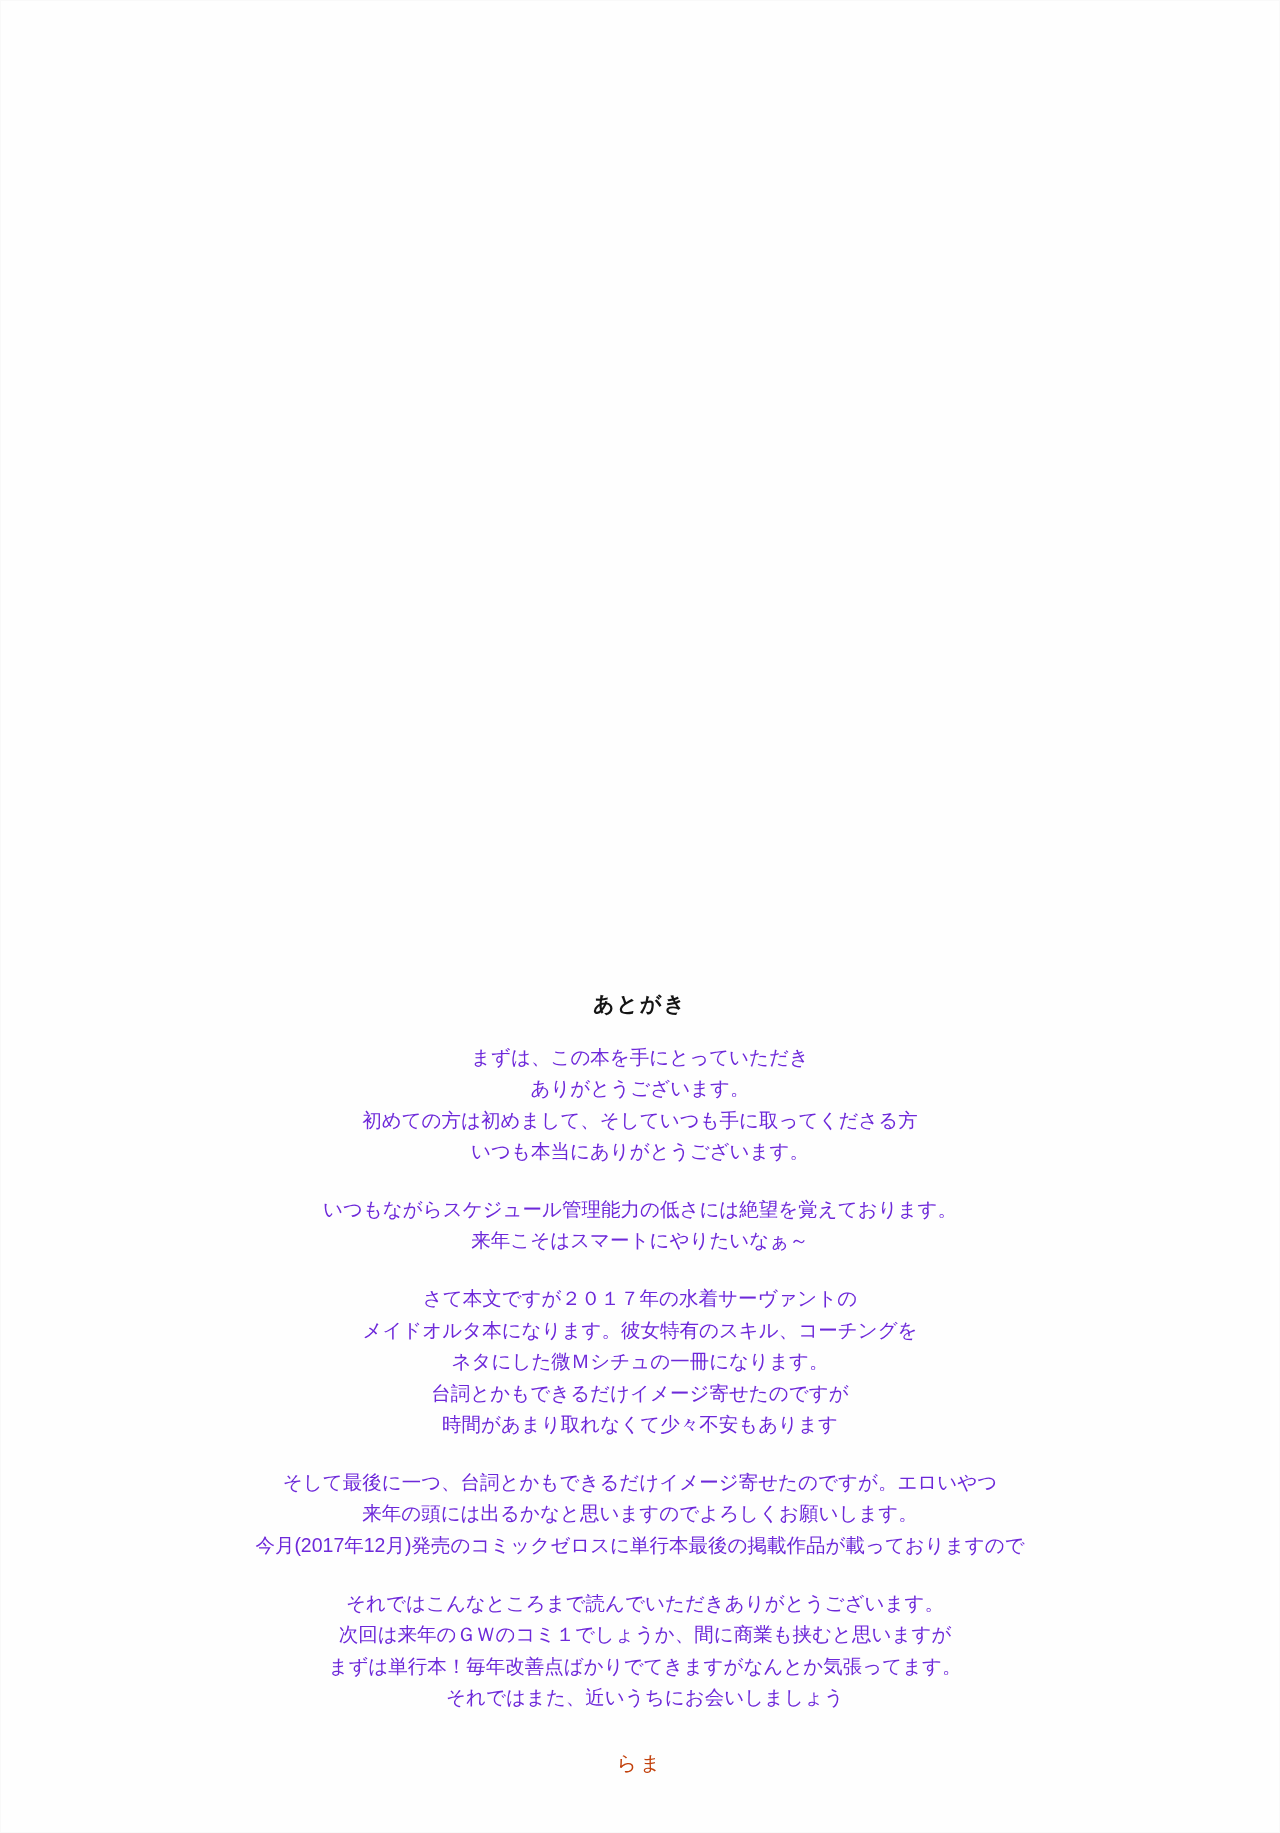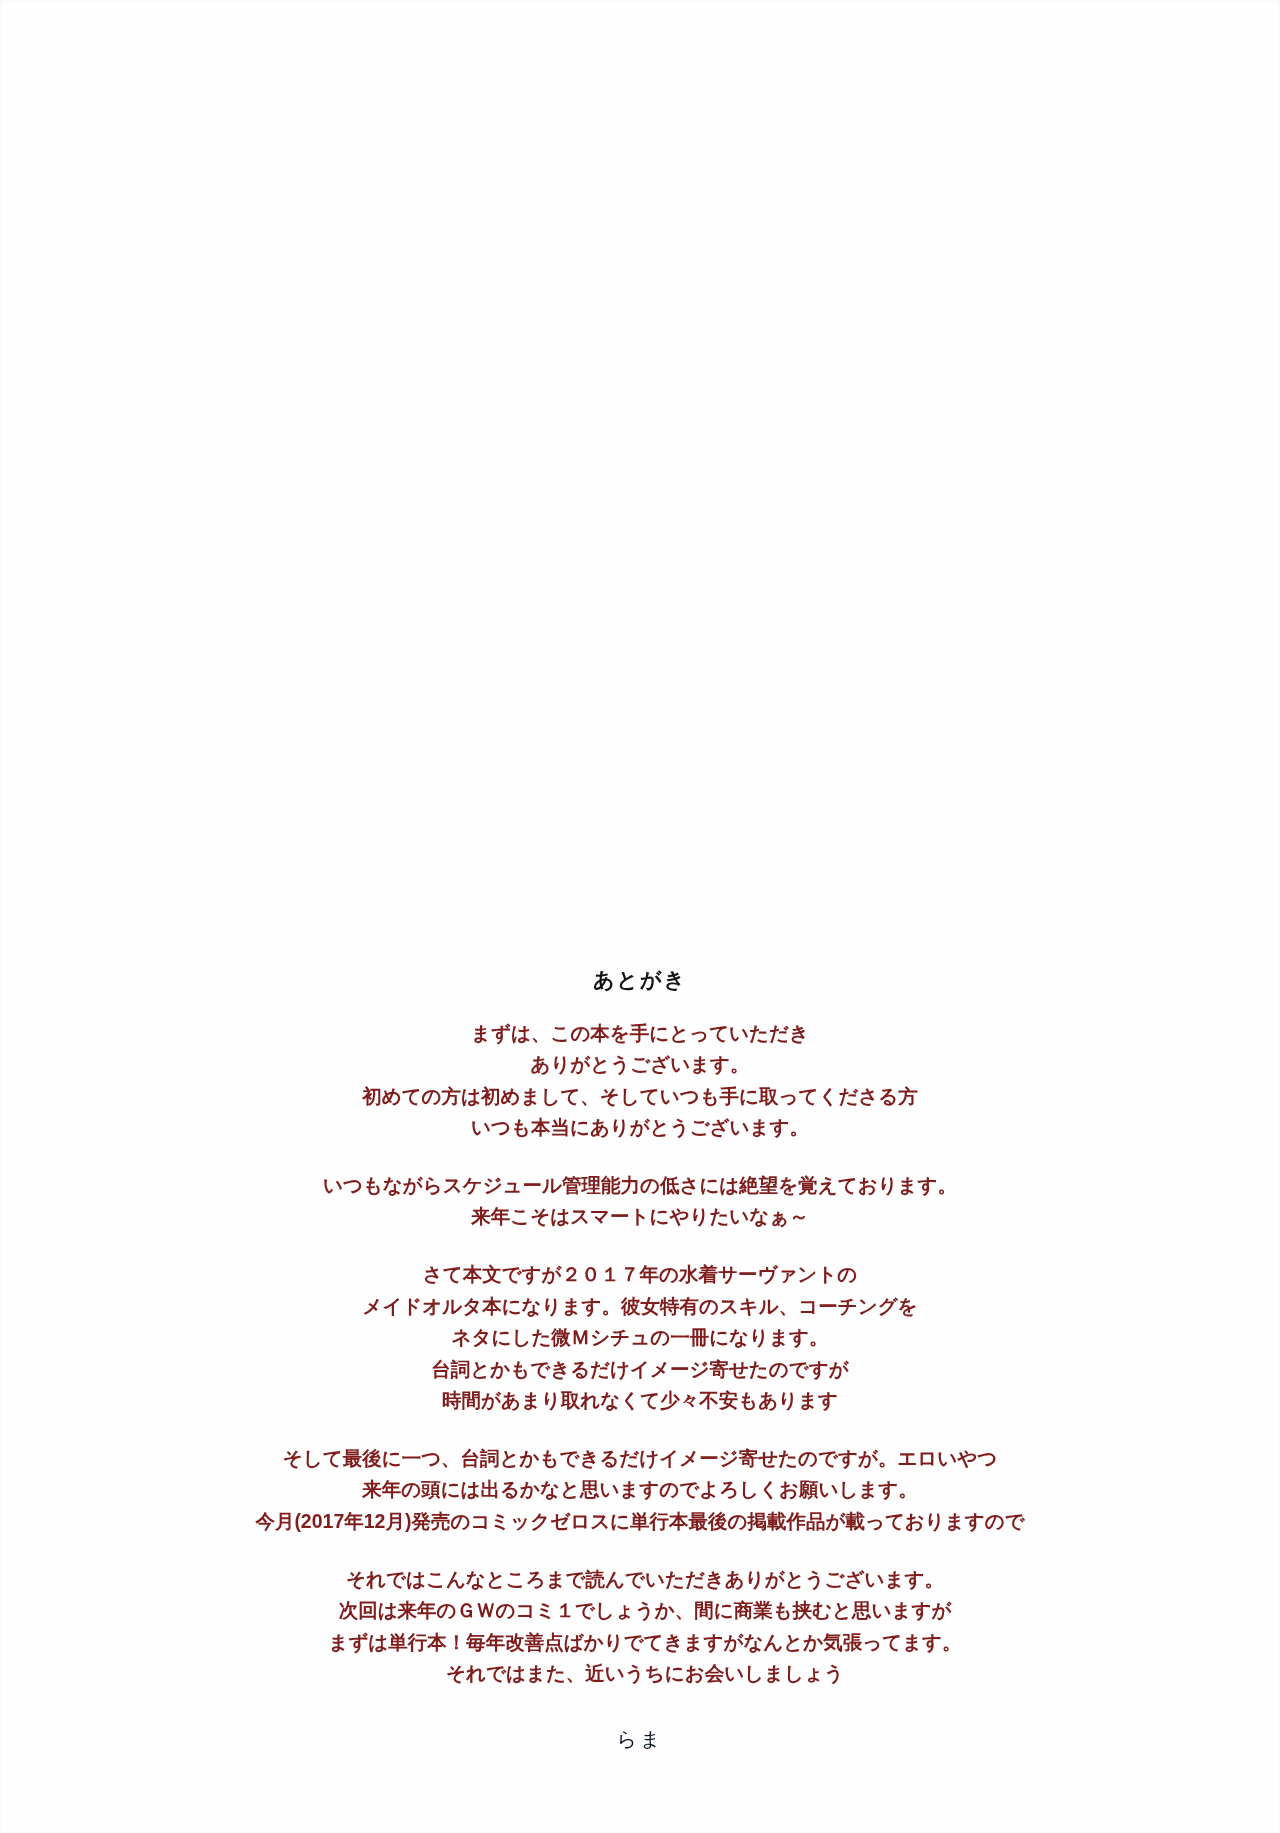--- a/index.html
+++ b/index.html
@@ -19,53 +19,53 @@
     position: absolute;
     left: 0;
     top: 0;
     width: 1280px;
     height: 1833px;
     background: #fefefe;
   }
   .afterword {
     position: absolute;
     left: 0;
-    top: 964px;
+    top: 988px;
     width: 1280px;
     text-align: center;
   }
   .aw-title {
     font-size: 21px;
     font-weight: 700;
     letter-spacing: 2px;
     line-height: 1.5;
     margin-bottom: 22px;
     color: #141414;
   }
   .aw-block {
     font-size: 19.5px;
     line-height: 1.62;
-    color: #7f1d1d;
+    color: #6d28d9;
     margin-bottom: 26px;
-    font-weight: 700;
+    font-weight: 400;
   }
   .aw-block p {
     margin: 0;
     padding: 0;
     white-space: pre;
   }
   .aw-block.tight {
     margin-bottom: 26px;
     padding-left: 10px;
   }
   .aw-sign {
     margin-top: 36px;
     font-size: 20px;
     letter-spacing: 3px;
-    color: #0f172a;
+    color: #c2410c;
   }
   .paper-edge {
     position: absolute;
     left: 0;
     top: 0;
     width: 1280px;
     height: 1833px;
     pointer-events: none;
     box-shadow: inset 0 0 0 1px rgba(0,0,0,0.02);
   }

